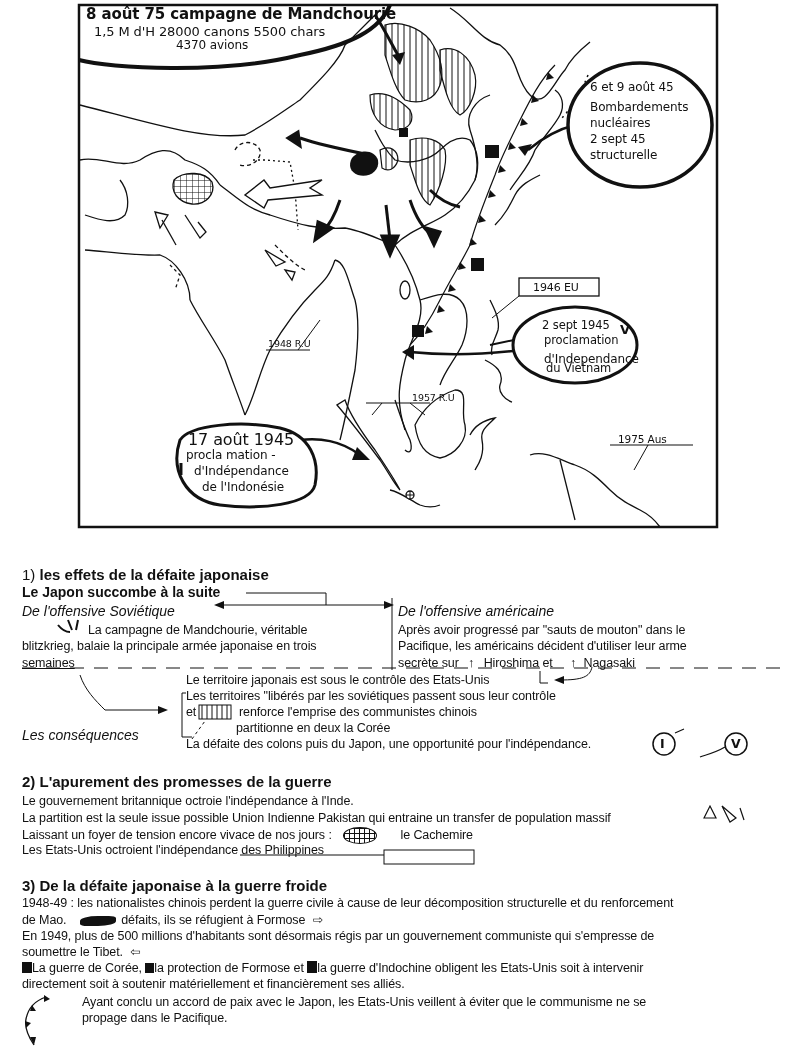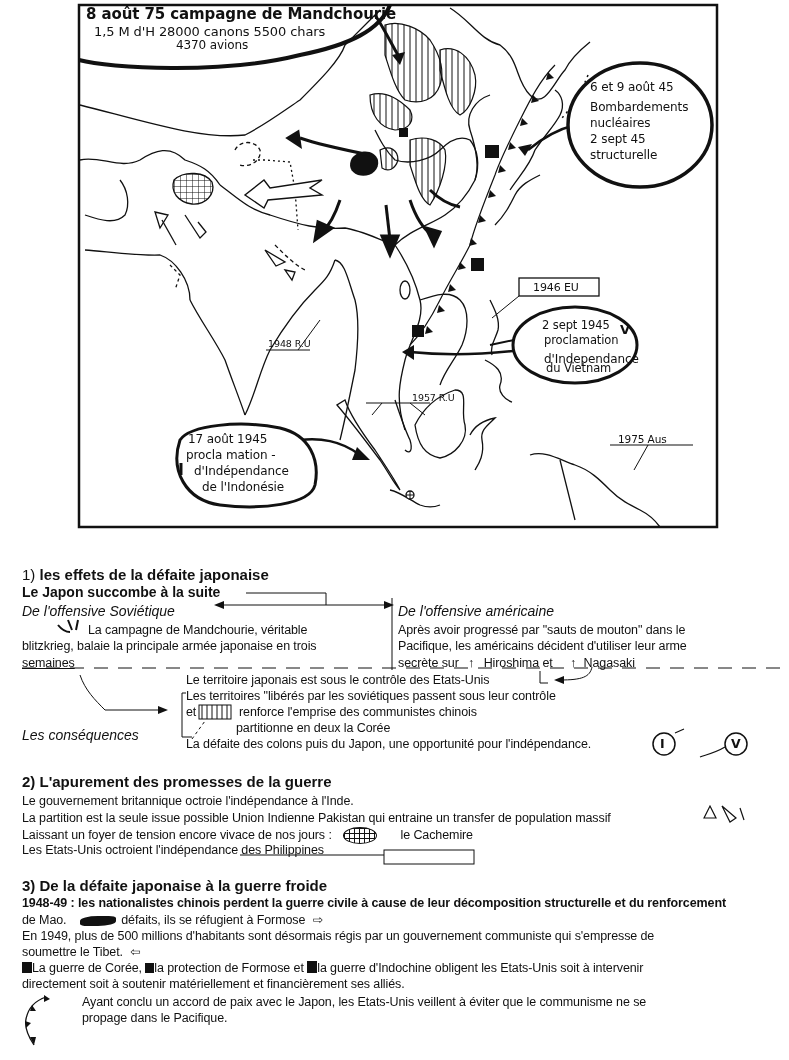--- a/index.html
+++ b/index.html
@@ -185,21 +185,21 @@
 <div class="t hand" style="left:542px;top:318px;font-size:11.5px;">2 sept 1945</div>
 <div class="t hand" style="left:620px;top:322px;font-size:13px;font-weight:bold;">V</div>
 <div class="t hand" style="left:544px;top:333px;font-size:11.5px;text-align:center;">proclamation</div>
 <div class="t hand" style="left:544px;top:352px;font-size:12px;">d'Independance</div>
 <div class="t hand" style="left:546px;top:361px;font-size:11.5px;">du Vietnam</div>
 
 <div class="t hand" style="left:268px;top:336px;font-size:9.5px;">1948 R.U</div>
 <div class="t hand" style="left:368px;top:390px;font-size:9.5px;margin-left:44px;">1957 R.U</div>
 <div class="t hand" style="left:618px;top:432px;font-size:10.5px;">1975 Aus</div>
 
-<div class="t hand" style="left:188px;top:432px;font-size:12px;">17 août 1945</div>
+<div class="t hand" style="left:188px;top:432px;font-size:16px;">17 août 1945</div>
 <div class="t hand" style="left:186px;top:448px;font-size:12px;">procla mation -</div>
 <div class="t hand" style="left:178px;top:462px;font-size:16px;font-weight:bold;">I</div>
 <div class="t hand" style="left:194px;top:464px;font-size:12px;">d'Indépendance</div>
 <div class="t hand" style="left:190px;top:480px;font-size:12px;margin-left:12px;">de l'Indonésie</div>
 
 <div class="h1" style="left:22px;top:566px;">
   <span class="num">1)</span>
   <span>les effets de la défaite japonaise</span>
 </div>
 <div class="h2" style="left:22px;top:584px;">Le Japon succombe à la suite</div>
@@ -274,21 +274,21 @@
   <span style="display:inline-block;width:32px;height:15px;border:1.3px solid #111;border-radius:50%;vertical-align:middle;margin:0 20px 0 8px;background-image:linear-gradient(#111 1px,transparent 1px),linear-gradient(90deg,#111 1px,transparent 1px);background-size:5px 5px;"></span>
   <span>le Cachemire</span>
 </div>
 <div class="t" style="left:22px;top:843px;">Les Etats-Unis octroient l'indépendance des Philippines</div>
 <svg style="position:absolute;left:240px;top:848px;" width="240" height="20">
   <path d="M0 7 H144" stroke="#111" stroke-width="1"></path>
   <rect x="144" y="2" width="90" height="14" fill="none" stroke="#111" stroke-width="1"></rect>
 </svg>
 
 <div class="h1" style="left:22px;top:877px;">3) De la défaite japonaise à la guerre froide</div>
-<div class="t" style="left:22px;top:896px;font-weight:bold;">1948-49 : les nationalistes chinois perdent la guerre civile à cause de leur décomposition structurelle et du renforcement</div>
+<div class="t" style="left:22px;top:896px;">1948-49 : les nationalistes chinois perdent la guerre civile à cause de leur décomposition structurelle et du renforcement</div>
 <div class="t" style="left:22px;top:913px;">
   <span>de Mao.</span>
   <span style="display:inline-block;width:36px;height:10px;background:#111;border-radius:50% 20% 50% 20%;vertical-align:middle;margin:0 2px 0 10px;"></span>
   <span>défaits, ils se réfugient à Formose</span>
   <span style="margin-left:4px;">⇨</span>
 </div>
 <div class="t" style="left:22px;top:929px;">En 1949, plus de 500 millions d'habitants sont désormais régis par un gouvernement communiste qui s'empresse de</div>
 <div class="t" style="left:22px;top:945px;">
   <span>soumettre le Tibet.</span>
   <span style="margin-left:4px;">⇦</span>

